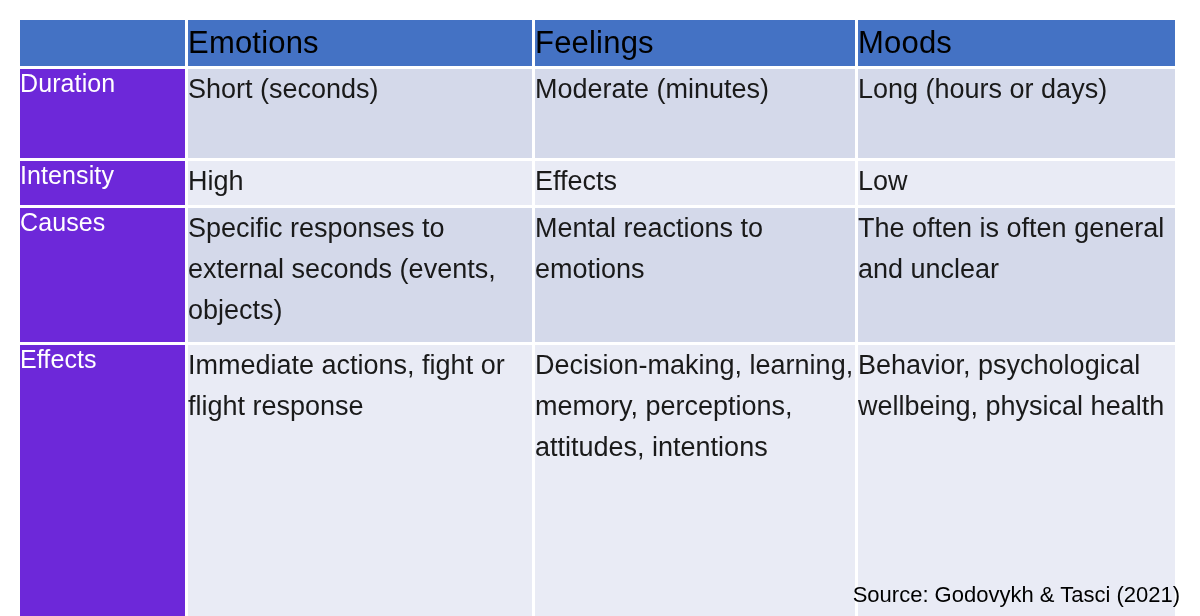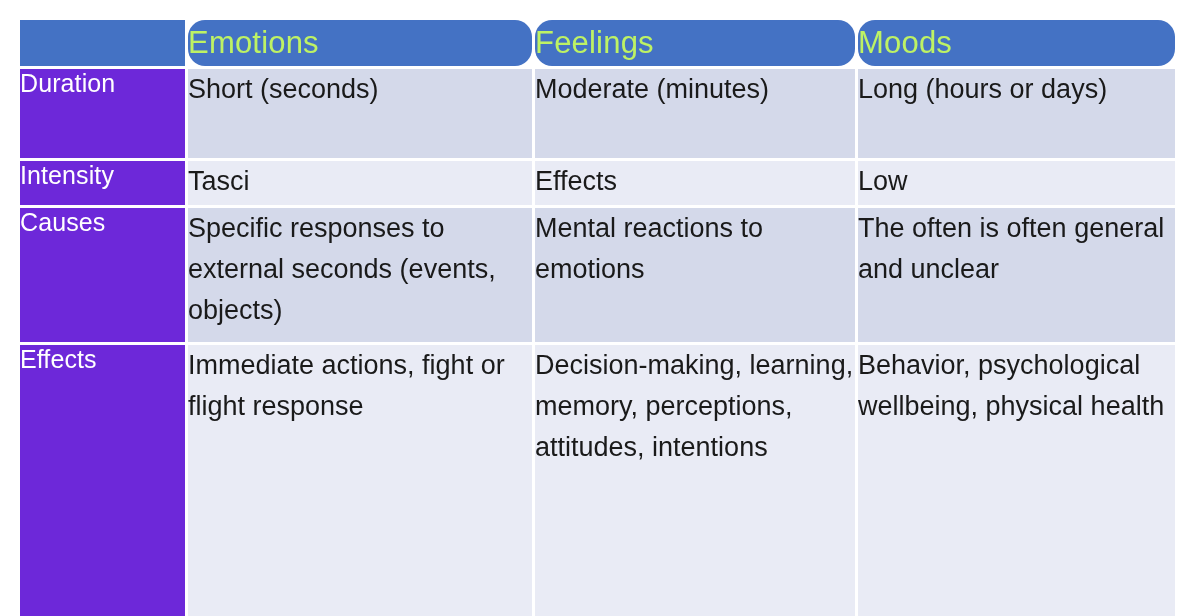--- a/index.html
+++ b/index.html
@@ -44,29 +44,28 @@
   col.col-emotions { width: 344px; }
   col.col-feelings { width: 320px; }
   col.col-moods    { width: 317px; }
 
   
   .hdr-corner {
     background: #4472C4;
   }
   .hdr-cell {
     background: #4472C4;
-    color: #bef264;
+    color: #000000;
     font-size: 31px;
     font-weight: bold;
     text-align: center;
     letter-spacing: 0.2px;
     line-height: 46px;
     height: 46px;
     white-space: nowrap;
-    border-radius: 17px;
   }
 
   
   .row-label {
     background: #6d28d9;
     color: #ffffff;
     font-size: 25px;
     font-weight: bold;
     padding: 6px 0 0 13px;
     letter-spacing: 0.1px;
@@ -125,21 +124,21 @@
 
       <tr class="row-duration">
         <td class="row-label">Duration</td>
         <td class="cell shade-dark">Short (seconds)</td>
         <td class="cell shade-dark">Moderate (minutes)</td>
         <td class="cell shade-dark">Long (hours or days)</td>
       </tr>
 
       <tr class="row-intensity">
         <td class="row-label">Intensity</td>
-        <td class="cell shade-light">Tasci</td>
+        <td class="cell shade-light">High</td>
         <td class="cell shade-light">Effects</td>
         <td class="cell shade-light">Low</td>
       </tr>
 
       <tr class="row-causes">
         <td class="row-label">Causes</td>
         <td class="cell shade-dark">Specific responses to external seconds (events, objects)</td>
         <td class="cell shade-dark">Mental reactions to emotions</td>
         <td class="cell shade-dark">The often is often general and unclear</td>
       </tr>
@@ -147,14 +146,15 @@
       <tr class="row-effects">
         <td class="row-label">Effects</td>
         <td class="cell shade-light">Immediate actions, fight or flight response</td>
         <td class="cell shade-light">Decision-making, learning, memory, perceptions, attitudes, intentions</td>
         <td class="cell shade-light">Behavior, psychological wellbeing, physical health</td>
       </tr>
 
     </tbody>
   </table>
 
+  <div id="source-note">Source: Godovykh &amp; Tasci (2021)</div>
 
 </div>
 
 </body></html>

